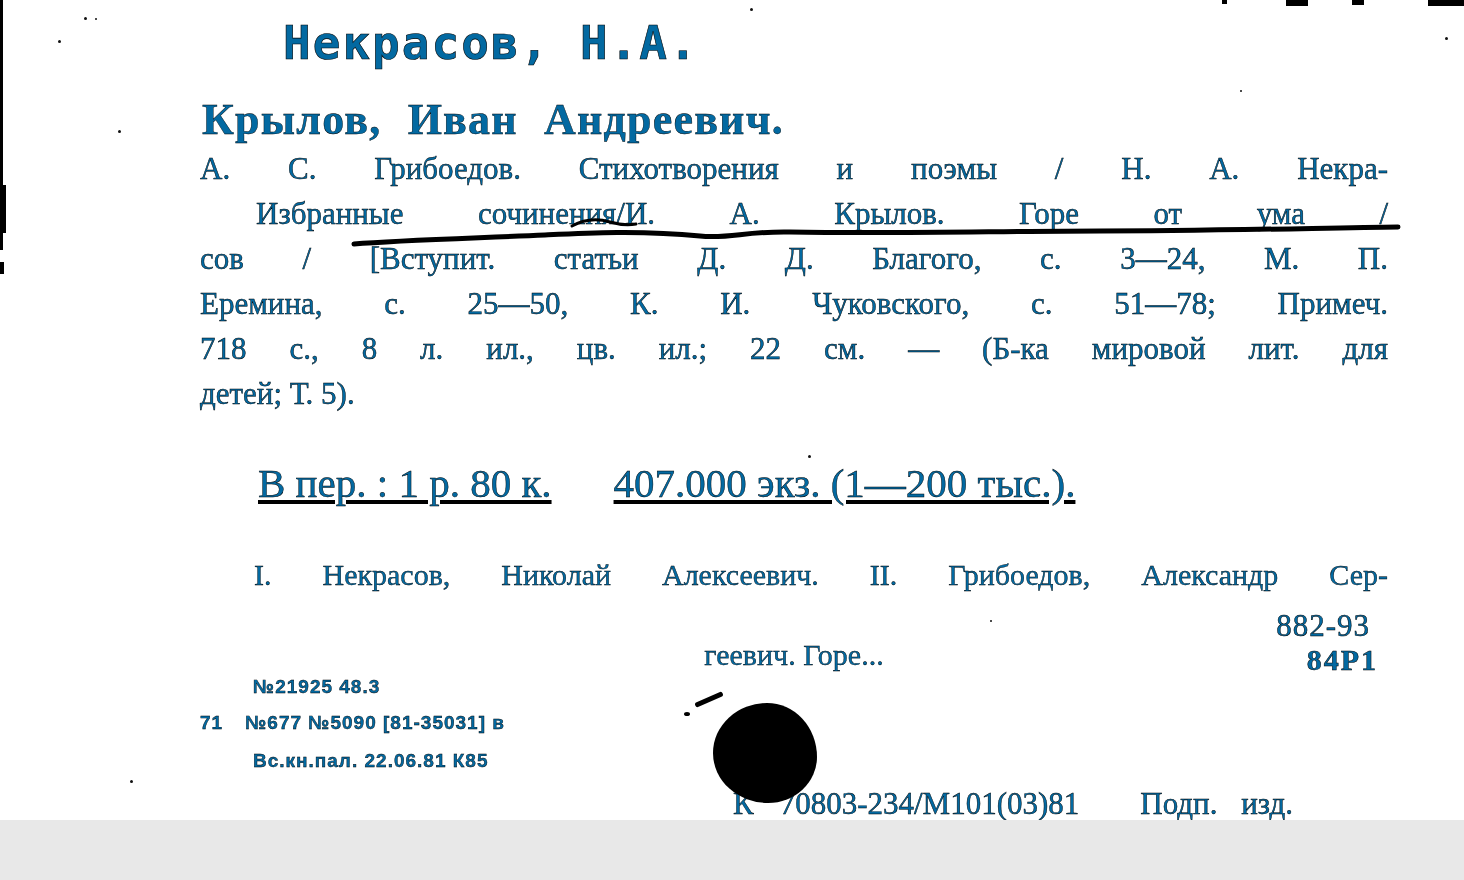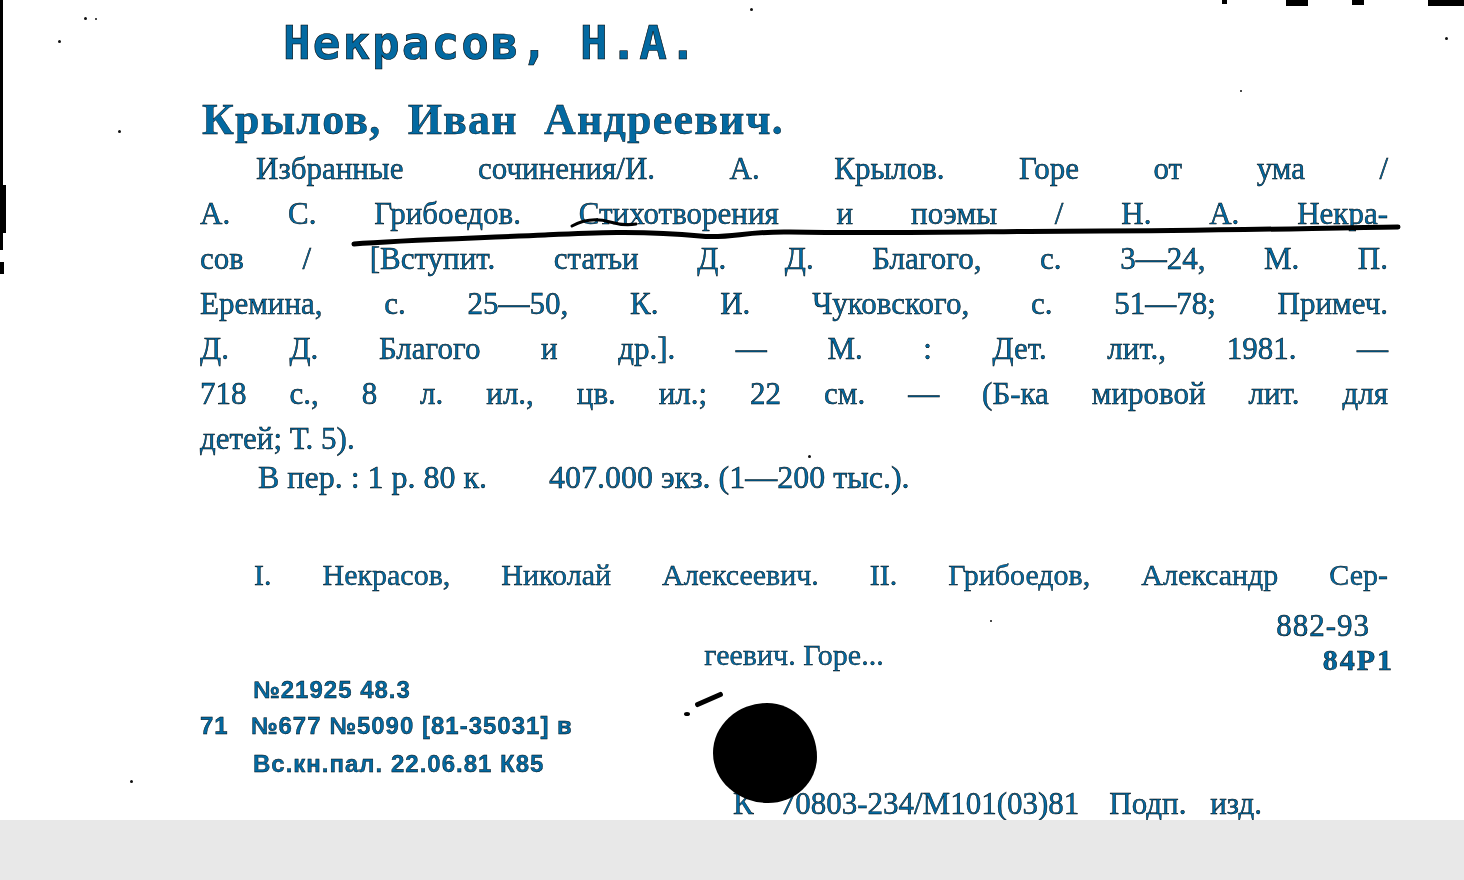--- a/index.html
+++ b/index.html
@@ -43,22 +43,23 @@
     font-size: 31px;
     line-height: 45px;
     -webkit-text-stroke: 0.45px #000;
   }
   .descr-line { text-align: justify; text-align-last: justify; }
   .descr-line.first { padding-left: 56px; box-sizing: border-box; }
   .descr-line.last { text-align: left; text-align-last: left; }
 
   .price-line {
     left: 258px; top: 459px;
-    font-size: 32px;
-    white-space: nowrap;
+    font-size: 41px;
+    white-space: nowrap;
+    text-decoration: underline;
     -webkit-text-stroke: 0.45px #000;
   }
   .price-line .run { margin-left: 62px; }
 
   .added-entries {
     left: 200px; top: 531px;
     width: 1188px;
     font-size: 30px;
     line-height: 40px;
     -webkit-text-stroke: 0.4px #000;
@@ -66,49 +67,49 @@
   .added-line1 { text-align: justify; text-align-last: justify; padding-left: 54px; box-sizing: border-box; margin-top: 24px; }
   .added-line2 { text-align: center; margin-top: 40px; }
 
   .udc {
     right: 94px; top: 608px;
     font-size: 31px;
     letter-spacing: 1px;
     -webkit-text-stroke: 0.5px #000;
   }
   .bbk {
-    right: 70px; top: 643px;
+    right: 86px; top: 643px;
     font-size: 30px;
     font-weight: 700;
     letter-spacing: 2px;
     -webkit-text-stroke: 0.5px #000;
   }
 
   
   .registry {
     font-family: "Liberation Sans", sans-serif;
     font-weight: 700;
-    font-size: 24px;
+    font-size: 19px;
     letter-spacing: 1px;
     white-space: nowrap;
     -webkit-text-stroke: 0.4px #000;
   }
   .reg1 { left: 253px; top: 676px; }
   .reg2 { left: 200px; top: 712px; }
   .reg2 .reg2-rest { margin-left: 22px; }
   .reg3 { left: 253px; top: 750px; }
 
   .bottom-code {
     left: 733px; top: 786px;
     font-size: 31px;
     white-space: nowrap;
     -webkit-text-stroke: 0.45px #000;
   }
   .bottom-code .code-num { margin-left: 26px; }
-  .bottom-code .code-suffix { margin-left: 30px; word-spacing: 16px; }
+  .bottom-code .code-suffix { margin-left: 61px; word-spacing: 16px; }
 
   
   .ink-blot {
     left: 713px; top: 703px;
     width: 104px; height: 100px;
     background: #000;
     border-radius: 52% 48% 47% 53% / 50% 54% 46% 50%;
   }
   .ink-dash {
     left: 694px; top: 697px;
@@ -161,25 +162,24 @@
   <div class="abs dot" style="left:641px;top:855px;width:3px;height:3px"></div>
   <div class="abs dot" style="left:218px;top:847px;width:3px;height:3px"></div>
   <div class="abs dot" style="left:990px;top:620px;width:2px;height:2px"></div>
   <div class="abs dot" style="left:130px;top:780px;width:3px;height:3px"></div>
 
   <div class="abs typed-heading">Некрасов, Н.А.</div>
 
   <div class="abs main-entry">Крылов, Иван Андреевич.</div>
 
   <div class="abs description">
+    <div class="descr-line">А. С. Грибоедов. Стихотворения и поэмы / Н. А. Некра-</div>
     <div class="descr-line first">Избранные сочинения/И. А. Крылов. Горе от ума /</div>
-    <div class="descr-line">А. С. Грибоедов. Стихотворения и поэмы / Н. А. Некра-</div>
     <div class="descr-line">сов / [Вступит. статьи Д. Д. Благого, с. 3—24, М. П.</div>
     <div class="descr-line">Еремина, с. 25—50, К. И. Чуковского, с. 51—78; Примеч.</div>
-    <div class="descr-line">Д. Д. Благого и др.]. — М. : Дет. лит., 1981. —</div>
     <div class="descr-line">718 с., 8 л. ил., цв. ил.; 22 см. — (Б-ка мировой лит. для</div>
     <div class="descr-line last">детей; Т. 5).</div>
   </div>
 
   <svg class="abs underline-svg" viewBox="0 0 1464 880" xmlns="http://www.w3.org/2000/svg">
     <path d="M 354 244 C 400 240, 480 238, 545 235 C 585 233, 640 230, 700 236 C 730 239, 745 231, 790 232 C 900 234, 1000 231, 1100 231 C 1200 231, 1320 228, 1398 227" fill="none" stroke="#000" stroke-width="5" stroke-linecap="round"></path>
     <path d="M 572 226 q 18 -10 38 -4 q 14 4 26 2" fill="none" stroke="#000" stroke-width="3" stroke-linecap="round"></path>
   </svg>
 
   <div class="abs price-line">

